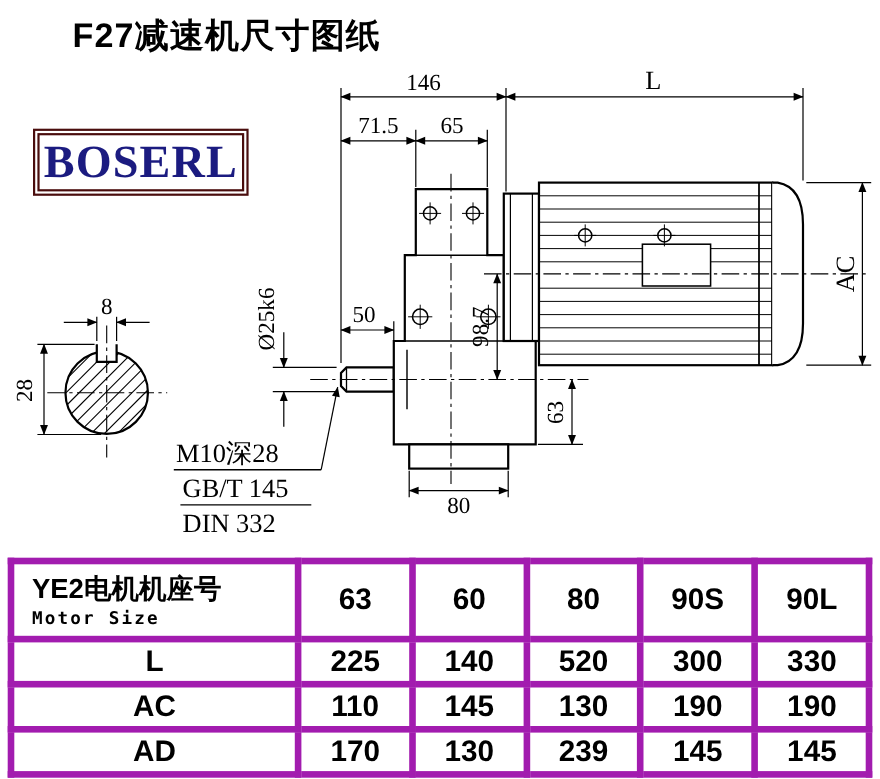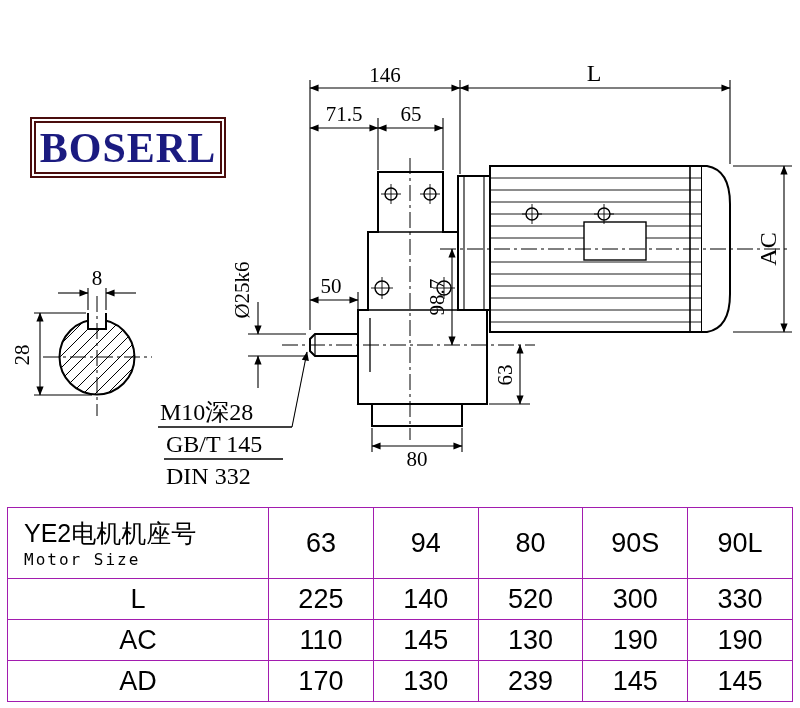--- a/index.html
+++ b/index.html
@@ -27,32 +27,33 @@
   svg.drawing text {
     font-family:"Liberation Serif",serif; font-size:21px; fill:#000;
   }
   svg.drawing text.big { font-size:24px; }
 
   .dim-table {
     position:absolute; left:7px; top:507px; width:786px;
     border-collapse:collapse; table-layout:fixed; text-align:center;
     font-size:27px; color:#000; background:#fff;
   }
-  .dim-table td { border:1px solid #a21caf; height:41px; padding:0; }
+  .dim-table td { border:6px solid #a21caf; height:41px; padding:0;font-weight:bold; }
   .dim-table tr.hdr td { height:71px; }
   .dim-table col.c0 { width:261px; }
   .dim-table td.label-cell { text-align:left; padding-left:16px; }
   .dim-table .cn { font-size:25px; line-height:1.3; }
   .dim-table .en { font-family:"DejaVu Sans Mono",monospace; font-size:16px; letter-spacing:2px; line-height:1.2; }
 </style>
 </head>
 <body>
 
 <div class="page">
 
+  <div class="title">F27减速机尺寸图纸</div>
 
   <div class="logo">
     <span>BOSERL</span>
   </div>
 
   <svg class="drawing" width="800" height="505" viewBox="0 0 800 505">
     <defs>
       <marker id="arr" viewBox="0 0 10 10" refX="9.5" refY="5" markerWidth="12" markerHeight="9" markerUnits="userSpaceOnUse" orient="auto-start-reverse">
         <path d="M0,1 L10,5 L0,9 Z" fill="#000"></path>
       </marker>
@@ -214,21 +215,21 @@
         <col>
         <col>
     </colgroup>
     <tbody>
       <tr class="hdr">
         <td class="label-cell">
           <div class="cn">YE2电机机座号</div>
           <div class="en">Motor Size</div>
         </td>
         <td>63</td>
-        <td>94</td>
+        <td>60</td>
         <td>80</td>
         <td>90S</td>
         <td>90L</td>
       </tr>
       <tr>
         <td>L</td>
         <td>225</td>
         <td>140</td>
         <td>520</td>
         <td>300</td>

